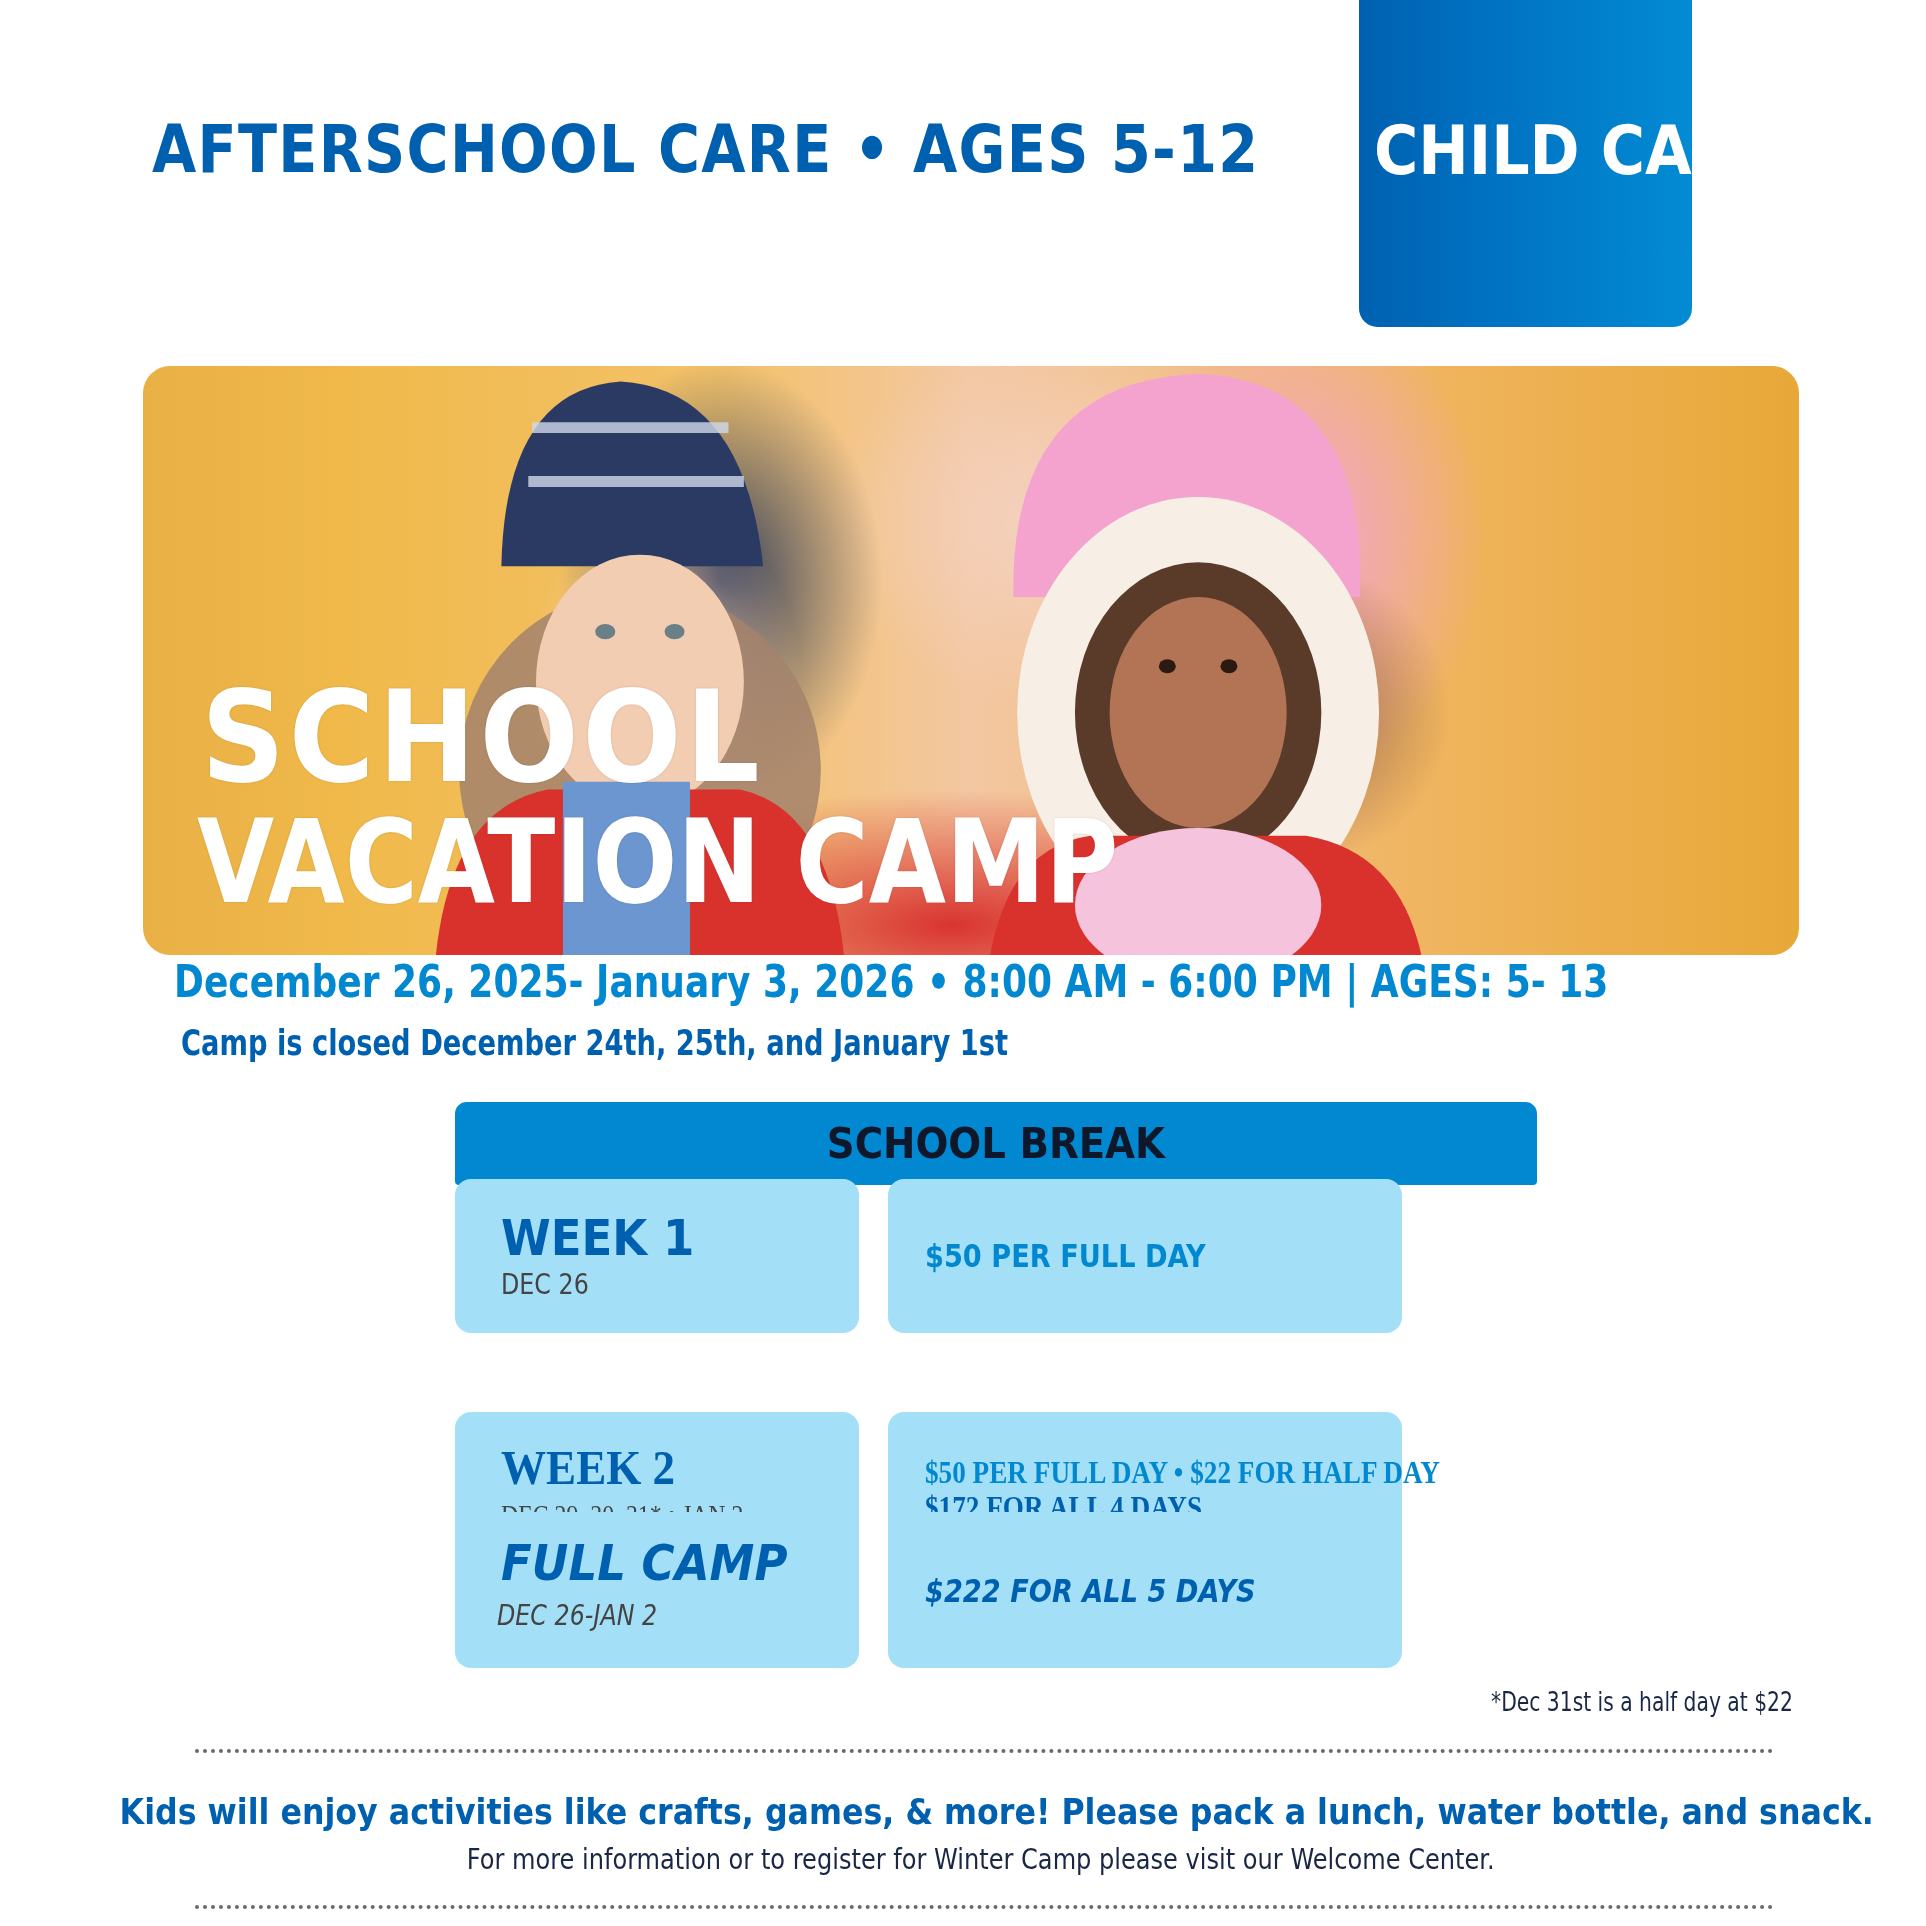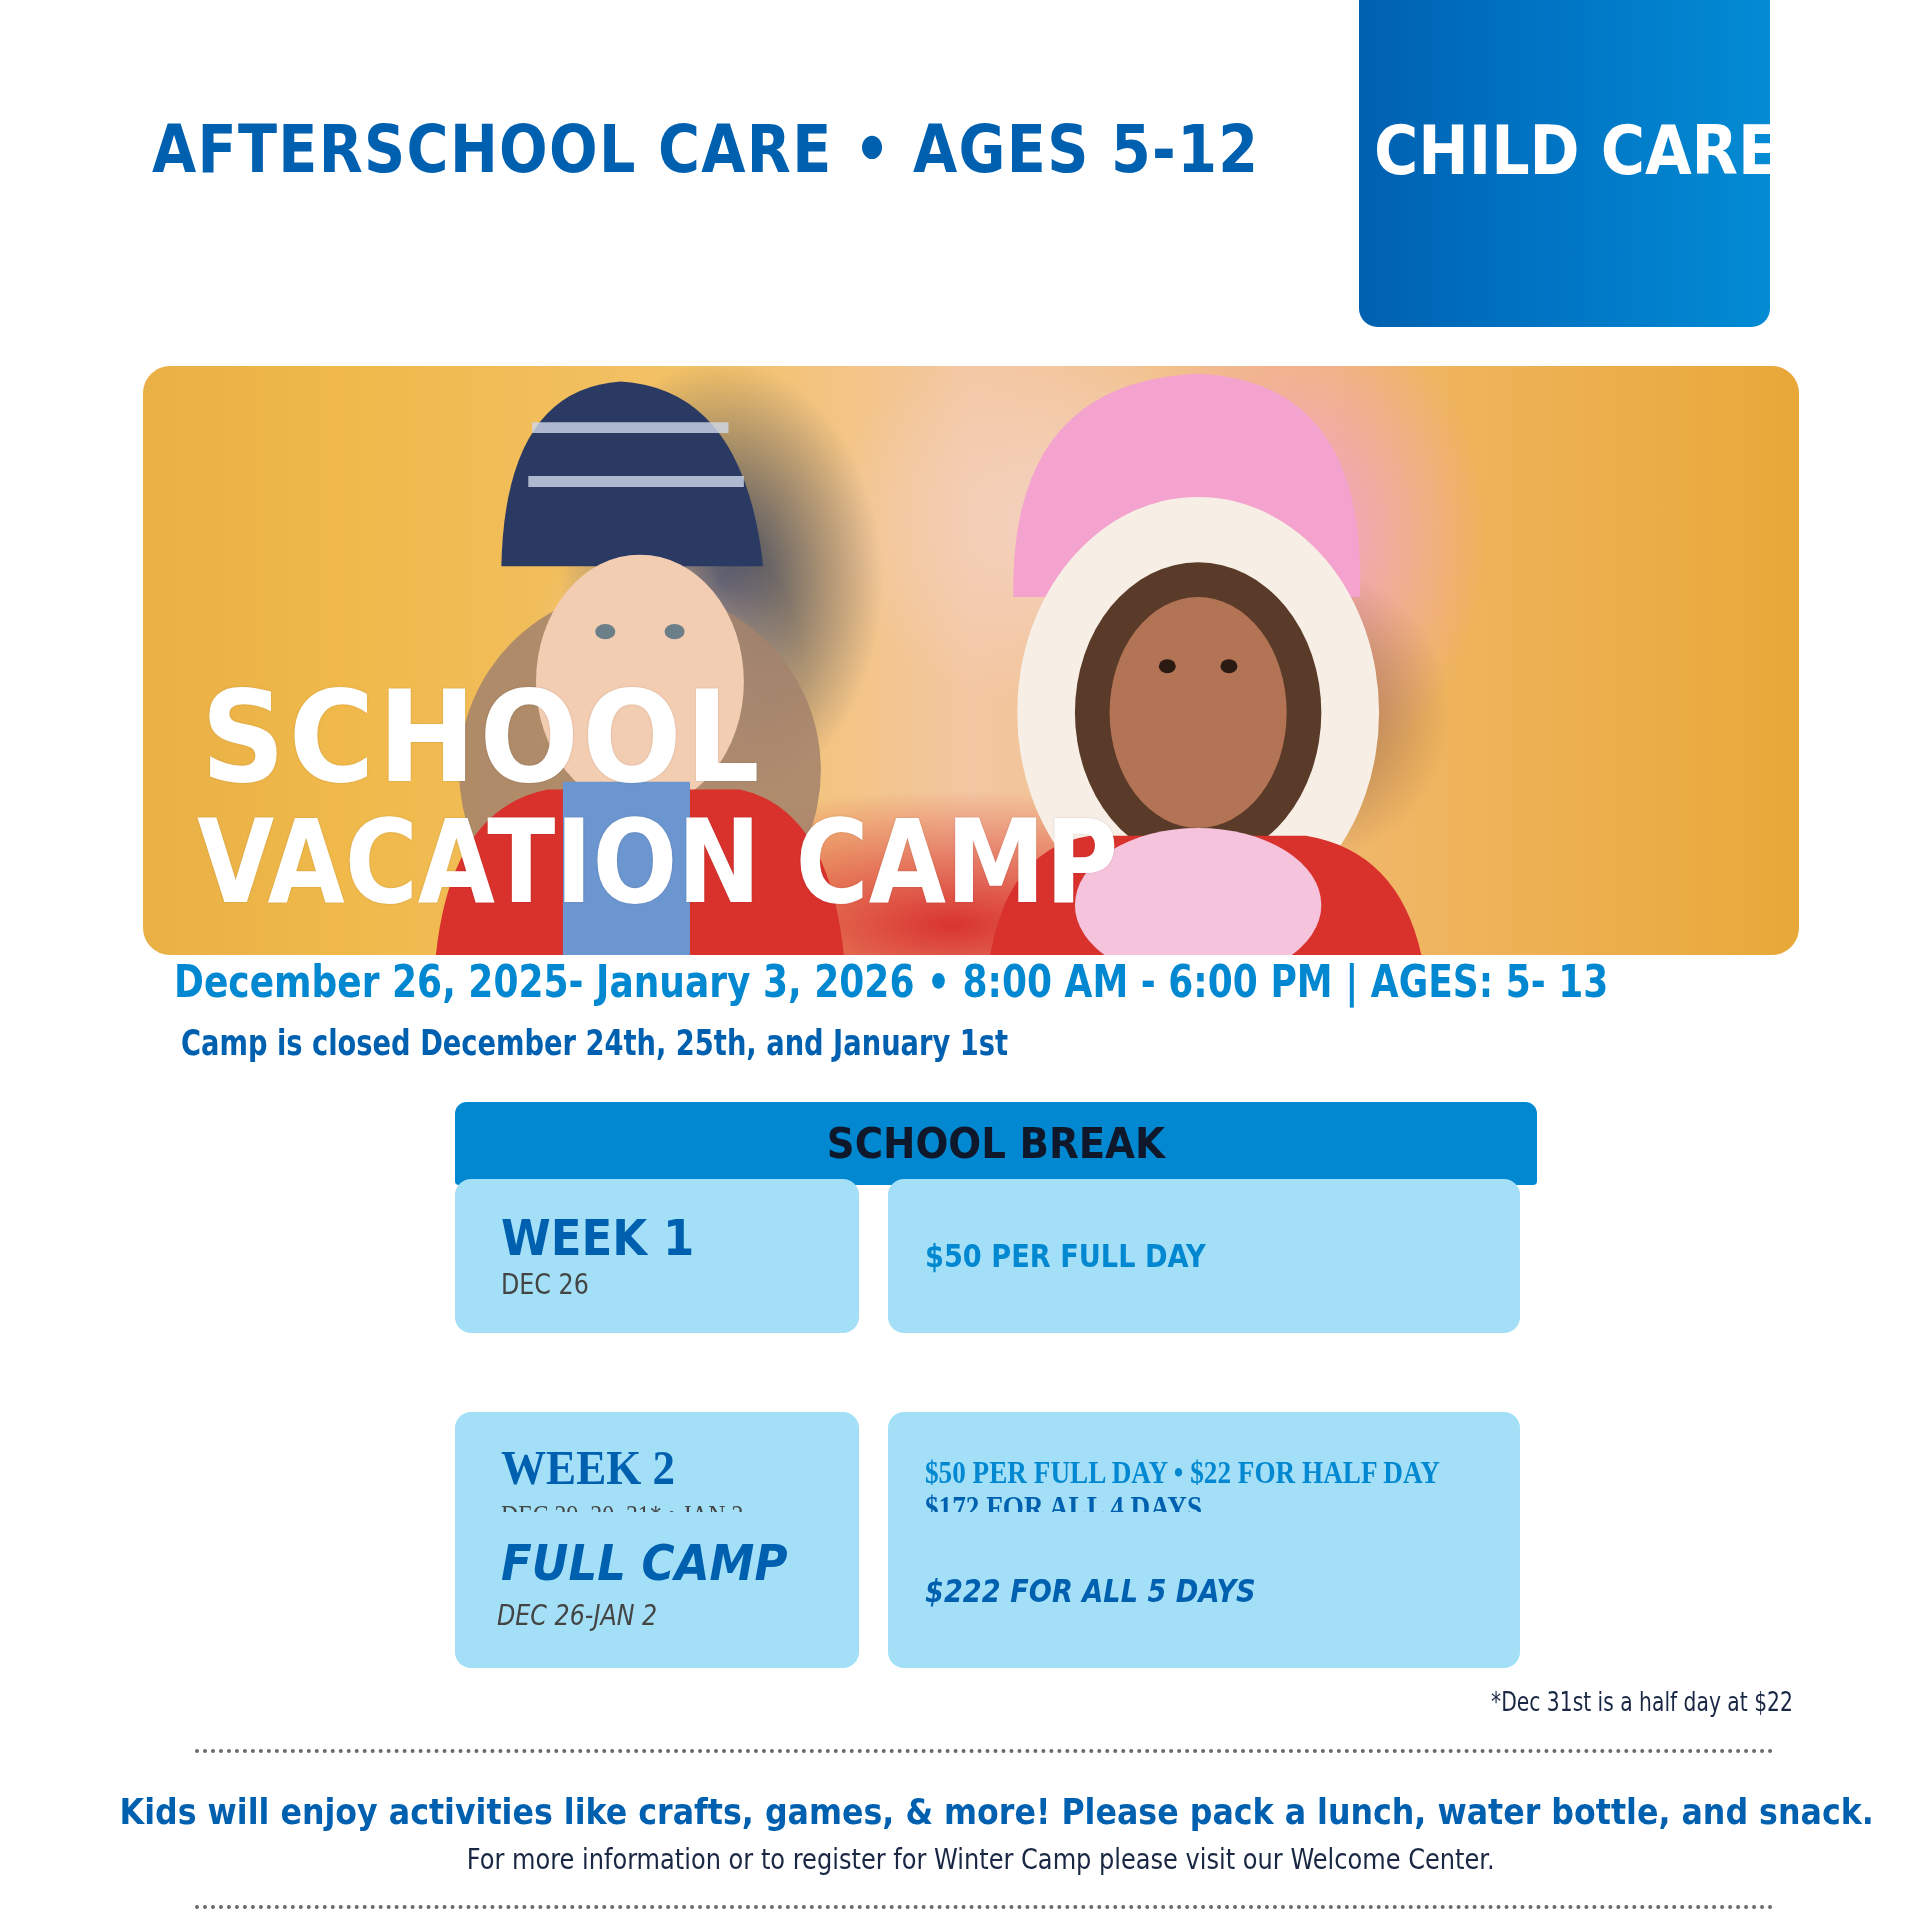--- a/index.html
+++ b/index.html
@@ -9,21 +9,21 @@
   .abs { position: absolute; }
 
   
   .top-title {
     left: 152px; top: 112px;
     font-size: 65px; font-weight: bold; color: #0060b0;
     font-family: "DejaVu Sans", sans-serif; letter-spacing: 1.5px;
     transform: scaleX(0.88); transform-origin: left top; white-space: nowrap;
   }
   .child-care-tab {
-    left: 1359px; top: 0; width: 411px; height: 327px;
+    left: 1359px; top: 0; width: 333px; height: 327px;
     background: linear-gradient(90deg, #0060b0 0%, #0072c2 40%, #038bd4 100%);
     border-radius: 0 0 18.5px 18.5px;
   }
   .child-care-tab span {
     position: absolute; left: 15.4px; top: 112px; white-space: nowrap;
     font-size: 67px; font-weight: bold; color: #ffffff;
     transform: scaleX(0.9); transform-origin: left top;
   }
 
   
@@ -67,21 +67,21 @@
     left: 455px; top: 1102px; width: 1082px; height: 83px;
     background: #0288d1; border-radius: 11.6px 11.6px 3.9px 3.9px;
     color: #0f172a; font-weight: bold; font-size: 43px; text-align: center;
     line-height: 83px;
   }
   .price-header span { display: inline-block; transform: scaleX(0.9); }
   .cell {
     background: #a3e0f7; border-radius: 16px;
   }
   .cell-left { left: 455px; width: 404px; padding-left: 36px; }
-  .cell-right { left: 888px; width: 632px; }
+  .cell-right { left: 888px; width: 514px; }
   .row1 { top: 1179px; height: 154px; }
   .row2 { top: 1412px; height: 156px; font-family: Liberation Serif, serif; }
   .row3 { top: 1512px; height: 156px; font-style: italic; }
   .week-label {
     position: absolute; left: 46px; font-size: 49px; font-weight: bold; color: #0060b0;
     white-space: nowrap; transform: scaleX(0.92); transform-origin: left top;
   }
   .week-dates {
     position: absolute; left: 46px; font-size: 28px; color: #444444;
     white-space: nowrap; transform: scaleX(0.85); transform-origin: left top;

